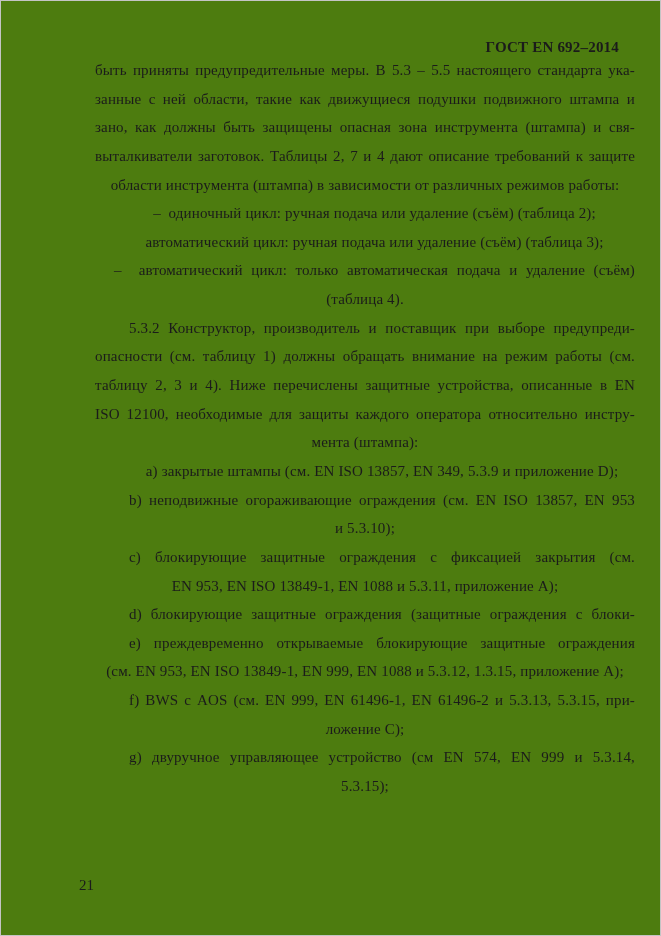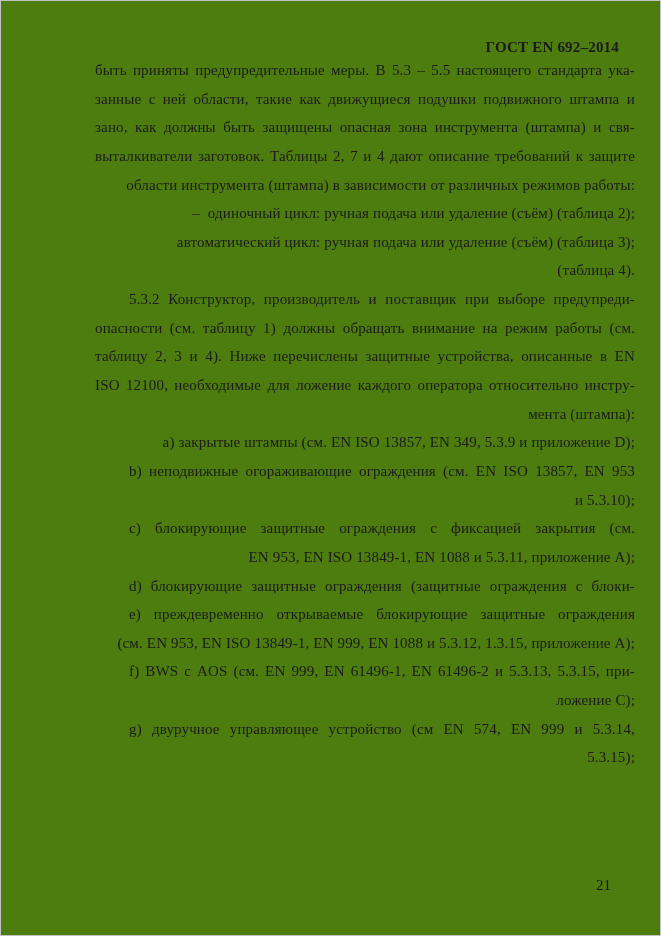--- a/index.html
+++ b/index.html
@@ -34,60 +34,61 @@
     left: 78px;
     width: 540px;
     font-size: 15px;
     letter-spacing: 0.15px;
     margin-left: 16px;
   }
   .ln {
     height: 28.65px;
     line-height: 28.65px;
     white-space: nowrap;
-    text-align: right;
+    text-align: center;
   }
   .ln.j {
     white-space: normal;
     text-align: justify;
     text-align-last: justify;
     overflow: hidden;
   }
   .ln.ind  { padding-left: 34px; }
   .ln.dash { padding-left: 19px; }
   .pageno {
     position: absolute;
     top: 874px;
     left: 78px;
     width: 532px;
-    text-align: right;
+    text-align: left;
     font-size: 15px;
     line-height: 20px;
   }
 </style>
 </head>
 <body>
 
 <div class="page">
 
   <div class="hdr">ГОСТ EN 692–2014</div>
 
   <div class="content">
     <div class="ln j">быть приняты предупредительные меры. В 5.3 – 5.5 настоящего стандарта ука-</div>
     <div class="ln j">занные с ней области, такие как движущиеся подушки подвижного штампа и</div>
     <div class="ln j">зано, как должны быть защищены опасная зона инструмента (штампа) и свя-</div>
     <div class="ln j">выталкиватели заготовок. Таблицы 2, 7 и 4 дают описание требований к защите</div>
     <div class="ln">области инструмента (штампа) в зависимости от различных режимов работы:</div>
     <div class="ln dash">–&nbsp;&nbsp;одиночный цикл: ручная подача или удаление (съём) (таблица 2);</div>
     <div class="ln dash">автоматический цикл: ручная подача или удаление (съём) (таблица 3);</div>
+    <div class="ln dash j">–&nbsp;&nbsp;автоматический цикл: только автоматическая подача и удаление (съём)</div>
     <div class="ln">(таблица 4).</div>
     <div class="ln ind j">5.3.2 Конструктор, производитель и поставщик при выборе предупреди-</div>
     <div class="ln j">опасности (см. таблицу 1) должны обращать внимание на режим работы (см.</div>
     <div class="ln j">таблицу 2, 3 и 4). Ниже перечислены защитные устройства, описанные в EN</div>
-    <div class="ln j">ISO 12100, необходимые для ложение каждого оператора относительно инстру-</div>
+    <div class="ln j">ISO 12100, необходимые для защиты каждого оператора относительно инстру-</div>
     <div class="ln">мента (штампа):</div>
     <div class="ln ind">a) закрытые штампы (см. EN ISO 13857, EN 349, 5.3.9 и приложение D);</div>
     <div class="ln ind j">b) неподвижные огораживающие ограждения (см. EN ISO 13857, EN 953</div>
     <div class="ln">и 5.3.10);</div>
     <div class="ln ind j">c) блокирующие защитные ограждения с фиксацией закрытия (см.</div>
     <div class="ln">EN 953, EN ISO 13849-1, EN 1088 и 5.3.11, приложение A);</div>
     <div class="ln ind j">d) блокирующие защитные ограждения (защитные ограждения с блоки-</div>
     <div class="ln ind j">e) преждевременно открываемые блокирующие защитные ограждения</div>
     <div class="ln">(см. EN 953, EN ISO 13849-1, EN 999, EN 1088 и 5.3.12, 1.3.15, приложение A);</div>
     <div class="ln ind j">f) BWS с AOS (см. EN 999, EN 61496-1, EN 61496-2 и 5.3.13, 5.3.15, при-</div>

